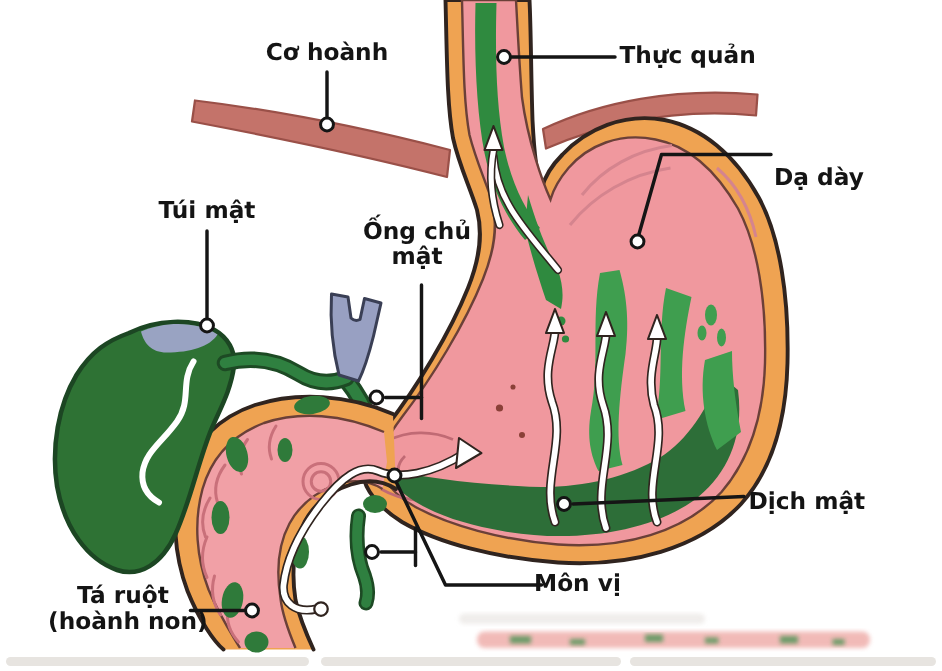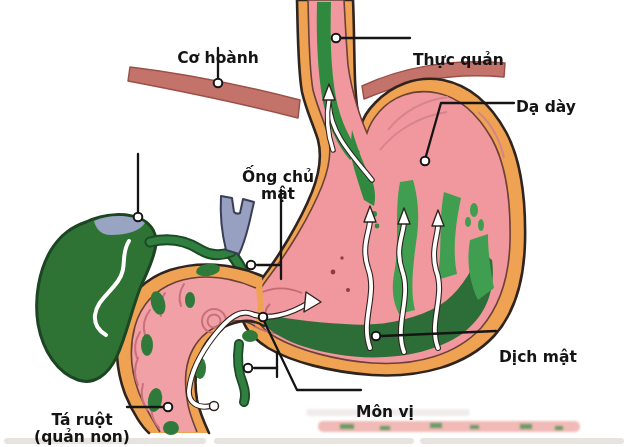--- a/index.html
+++ b/index.html
@@ -12,21 +12,20 @@
   }
   #art{position:absolute;left:0;top:0;}
   .lbl{
     position:absolute;
     color:#141414;
     font-size:15.5px;
     font-weight:700;
     line-height:1.12;
     white-space:nowrap;
     text-align:center;
-    margin-top:23px;
   }
   .lbl.left{text-align:left;}
 </style>
 </head>
 <body>
 
 <div id="figure">
 
   <svg id="art" width="628" height="447" viewBox="0 0 628 447" aria-hidden="true">
 
@@ -247,30 +246,31 @@
       <circle cx="376" cy="336" r="4.3"></circle>
       <circle cx="263" cy="317" r="4.3"></circle>
       <circle cx="168" cy="407" r="4.3"></circle>
     </g>
   </svg>
 
   <div class="lbl" style="left:170px;top:27px;width:96px;">Cơ hoành</div>
 
   <div class="lbl left" style="left:413px;top:29px;">Thực quản</div>
 
-  <div class="lbl left" style="left:516px;top:76px;">Dạ dày</div>
-
+  <div class="lbl left" style="left:516px;top:110px;">Dạ dày</div>
+
+  <div class="lbl" style="left:104px;top:132px;width:68px;">Túi mật</div>
 
   <div class="lbl" style="left:233px;top:146px;width:90px;">
     <div>Ống chủ</div>
     <div>mật</div>
   </div>
 
   <div class="lbl left" style="left:499px;top:326px;">Dịch mật</div>
 
   <div class="lbl left" style="left:356px;top:381px;">Môn vị</div>
 
   <div class="lbl" style="left:32px;top:389px;width:100px;">
     <div>Tá ruột</div>
-    <div>(quản non)</div>
+    <div>(hoành non)</div>
   </div>
 
 </div>
 
 </body></html>

